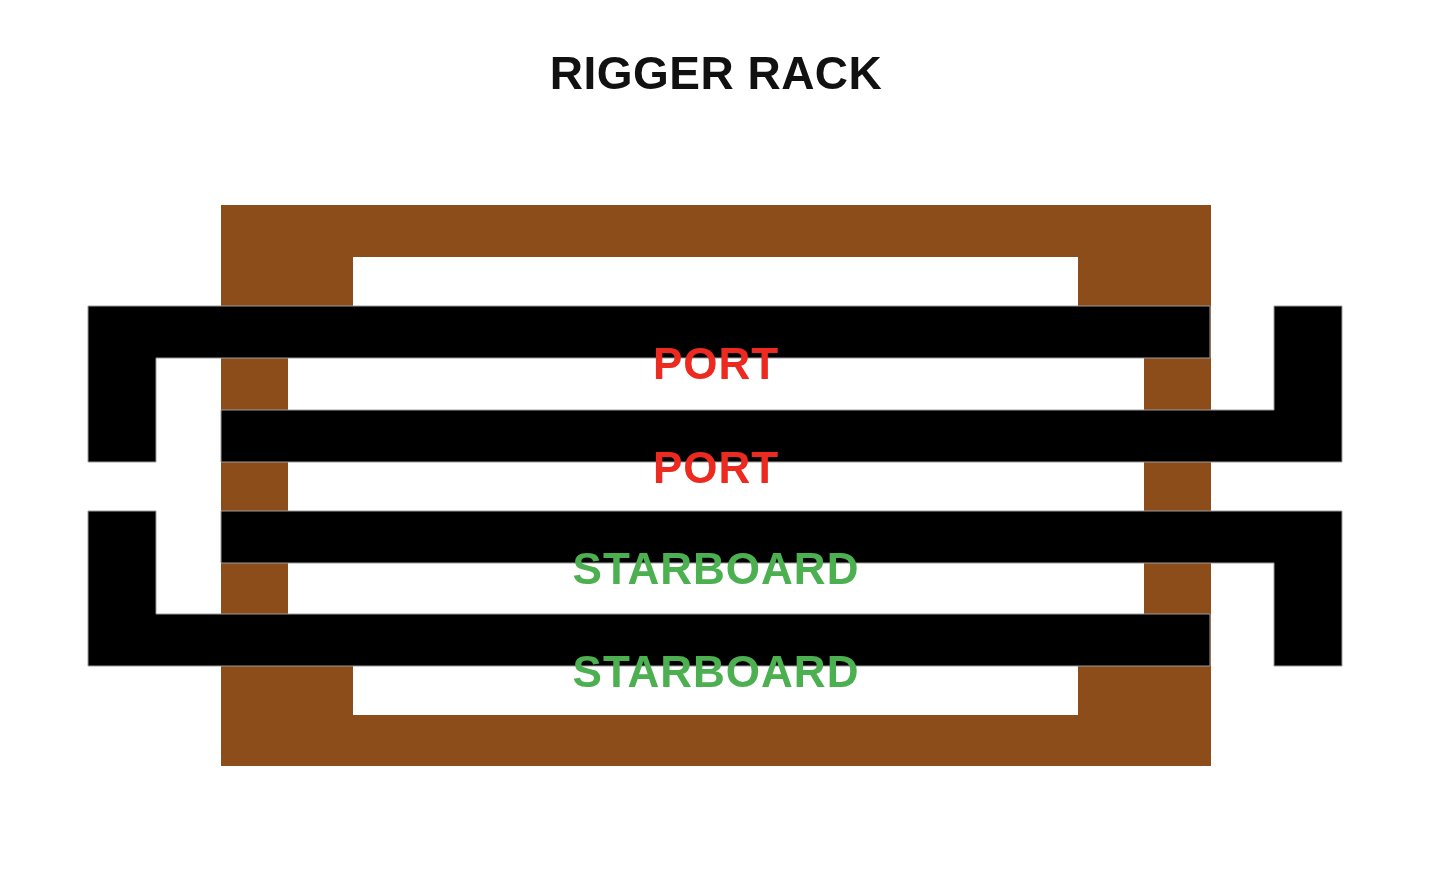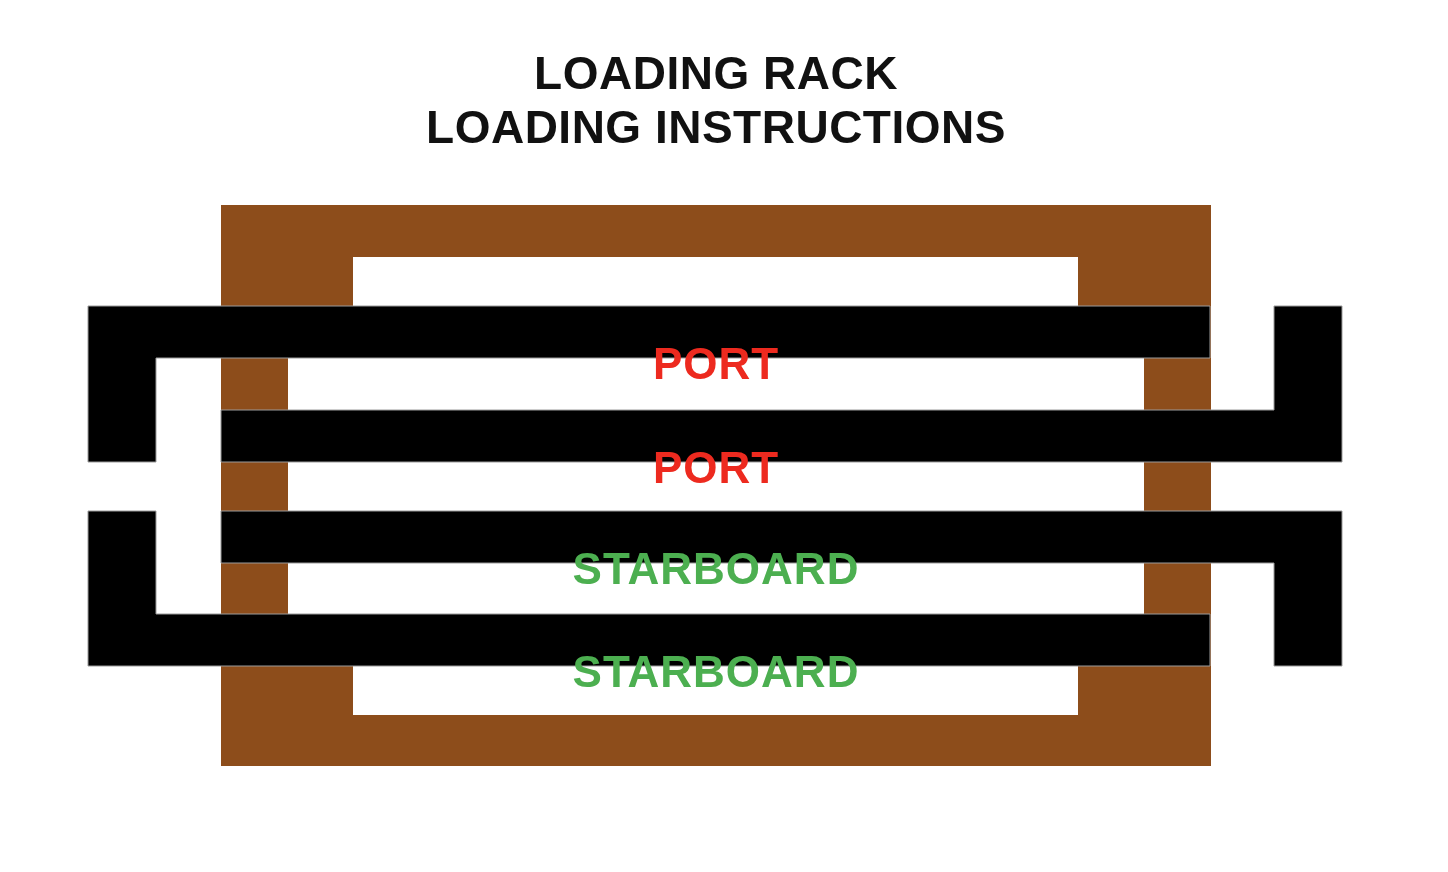--- a/index.html
+++ b/index.html
@@ -47,22 +47,21 @@
   .bar-label-2 { top: 410px; }
   .bar-label-3 { top: 511px; }
   .bar-label-4 { top: 614px; }
 </style>
 </head>
 <body>
 
 <div class="canvas">
 
   <div class="abs title-block">
-    <div>LOADING RACK</div>
-    <div>LOADING INSTRUCTIONS</div>
+    <div>RIGGER RACK</div>
   </div>
 
   <div class="abs frame-outer"></div>
   <div class="abs frame-cut-inner"></div>
   <div class="abs frame-cut-band"></div>
 
   <svg class="riggers" width="1448" height="872" viewBox="0 0 1448 872">
     <path d="M88,306 L1210,306 L1210,358 L156,358 L156,462 L88,462 Z"></path>
     <path d="M221,410 L1274,410 L1274,306 L1342,306 L1342,462 L221,462 Z"></path>
     <path d="M221,511 L1342,511 L1342,666 L1274,666 L1274,563 L221,563 Z"></path>

